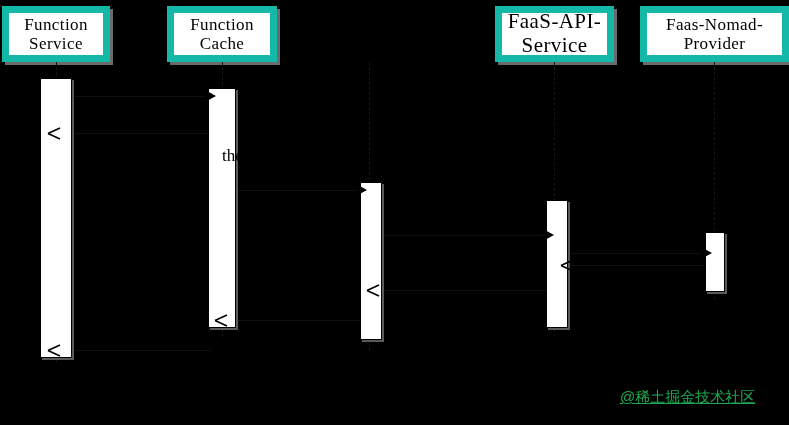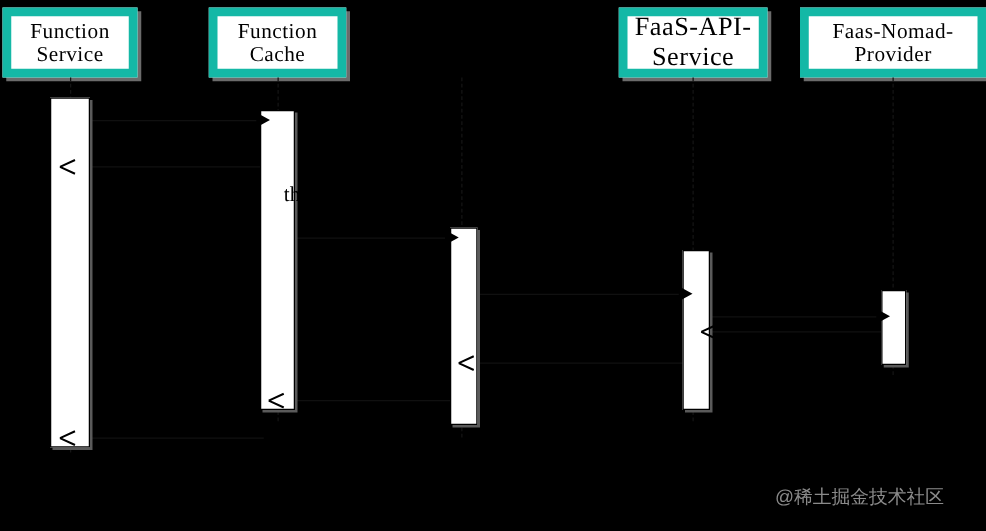--- a/index.html
+++ b/index.html
@@ -78,24 +78,25 @@
     color: #000000;
     font-family: "Liberation Serif", "DejaVu Serif", serif;
     white-space: nowrap;
     line-height: 1.25;
     overflow: hidden;
   }
 
   
   .watermark {
     position: absolute;
-    color: #a3a3a3;
+    color: #22c55e;
     font-family: "Liberation Sans", "DejaVu Sans", sans-serif;
     white-space: nowrap;
     opacity: 0.85;
+    text-decoration: underline;
   }
 </style>
 </head>
 <body>
 
 <div id="canvas">
 
   <div class="participant" style="left:2px; top:6px; width:108px; height:56px; font-size:17px;">
     <span class="pline">Function</span>
     <span class="pline">Service</span>
@@ -163,18 +164,18 @@
     <svg width="14" height="13" viewBox="0 0 14 13">
         <path d="M1 6.5 L13 1 M1 6.5 L13 12" stroke="#000000" stroke-width="1.6" fill="none"></path>
       </svg>
   </div>
   <div class="arrow-open-left" style="left:47px; top:344px;">
     <svg width="14" height="13" viewBox="0 0 14 13">
         <path d="M1 6.5 L13 1 M1 6.5 L13 12" stroke="#000000" stroke-width="1.6" fill="none"></path>
       </svg>
   </div>
 
-  <div class="msg-label" style="left:210px; top:145px; width:26px; height:20px; font-size:17px;padding-left:17px;">the</div>
+  <div class="msg-label" style="left:222px; top:145px; width:26px; height:20px; font-size:17px;">the</div>
   <div class="msg-label" style="left:213px; top:166px; width:23px; height:20px; font-size:17px;margin-left:32px;">as</div>
 
   <div class="watermark" style="left:620px; top:388px; font-size:15px;">@稀土掘金技术社区</div>
 
 </div>
 
 </body></html>

